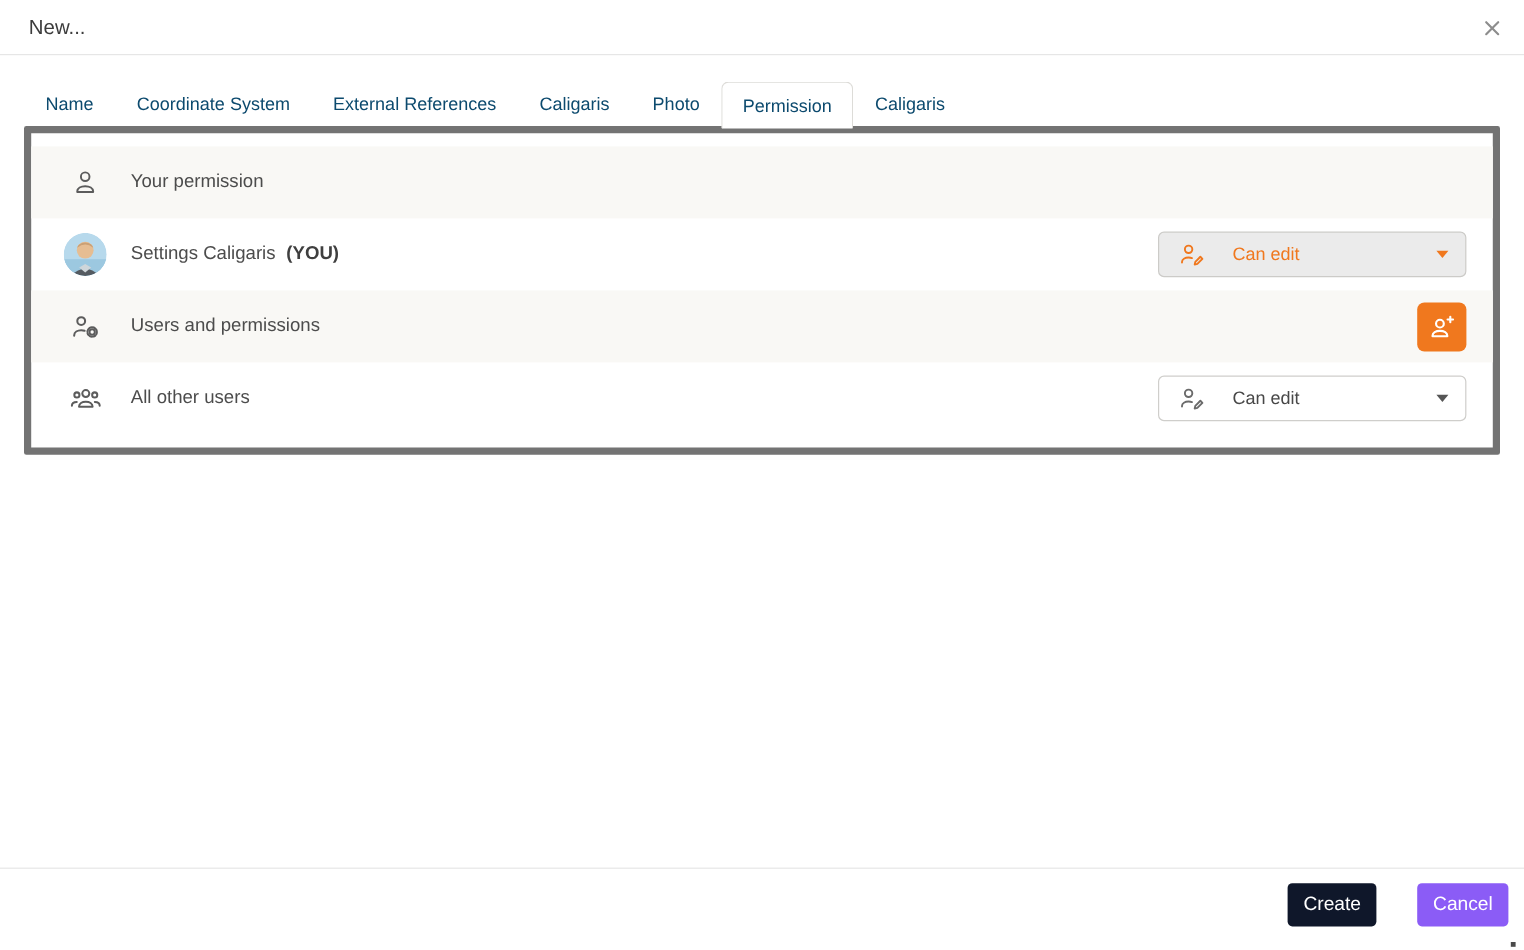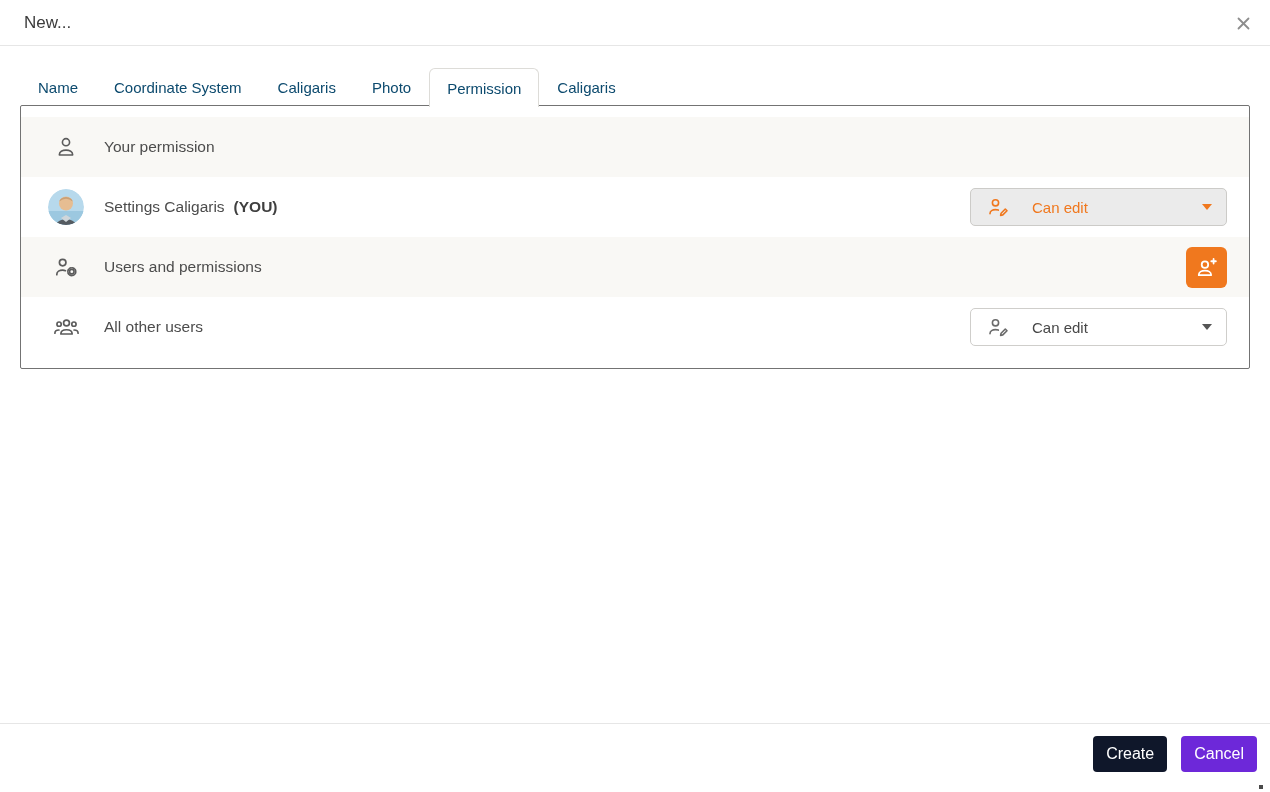--- a/index.html
+++ b/index.html
@@ -45,21 +45,21 @@
     border-bottom: none;
     border-radius: 6px 6px 0 0;
     z-index: 3;
     height: 39px;
     margin-bottom: -1px;
   }
 
   
   .panel {
     position: absolute; top: 105px; left: 20px; right: 20px;
-    border: 1px solid #737373;
+    border: 6px solid #737373;
     border-radius: 2px;
     background: #ffffff;
     padding: 11px 0;
     z-index: 1;
   }
   .prow {
     height: 60px;
     display: flex; align-items: center;
     padding: 0 22px 0 27px;
   }
@@ -122,21 +122,21 @@
     padding: 0 13px 8px 0;
   }
   .btn {
     height: 36px; min-width: 71px;
     border: none; border-radius: 4px;
     font-family: "Liberation Sans", sans-serif;
     font-size: 16px; color: #ffffff;
     padding: 0 13px; cursor: pointer;
   }
   .btn-create { background: #0f172a; margin-right: 14px; }
-  .btn-cancel { background: #6d28d9; }
+  .btn-cancel { background: #8b5cf6; margin-left: 20px; }
 
   .corner-dot {
     position: absolute; right: 7px; bottom: 3px;
     width: 4px; height: 4px; background: #4a4a4a;
   }
 </style>
 </head>
 <body>
 
 <div class="dlg-header">
@@ -145,20 +145,21 @@
     <svg width="15" height="15" viewBox="0 0 15 15" fill="none" stroke-width="1.8" stroke-linecap="round">
       <line x1="2.5" y1="2.5" x2="12.5" y2="12.5"></line>
         <line x1="12.5" y1="2.5" x2="2.5" y2="12.5"></line>
     </svg>
   </div>
 </div>
 
 <div class="tabbar">
   <div class="tab">Name</div>
   <div class="tab">Coordinate System</div>
+  <div class="tab">External References</div>
   <div class="tab">Caligaris</div>
   <div class="tab">Photo</div>
   <div class="tab active">Permission</div>
   <div class="tab">Caligaris</div>
 </div>
 
 <div class="panel">
 
   <div class="prow alt">
     <span class="row-icon">

